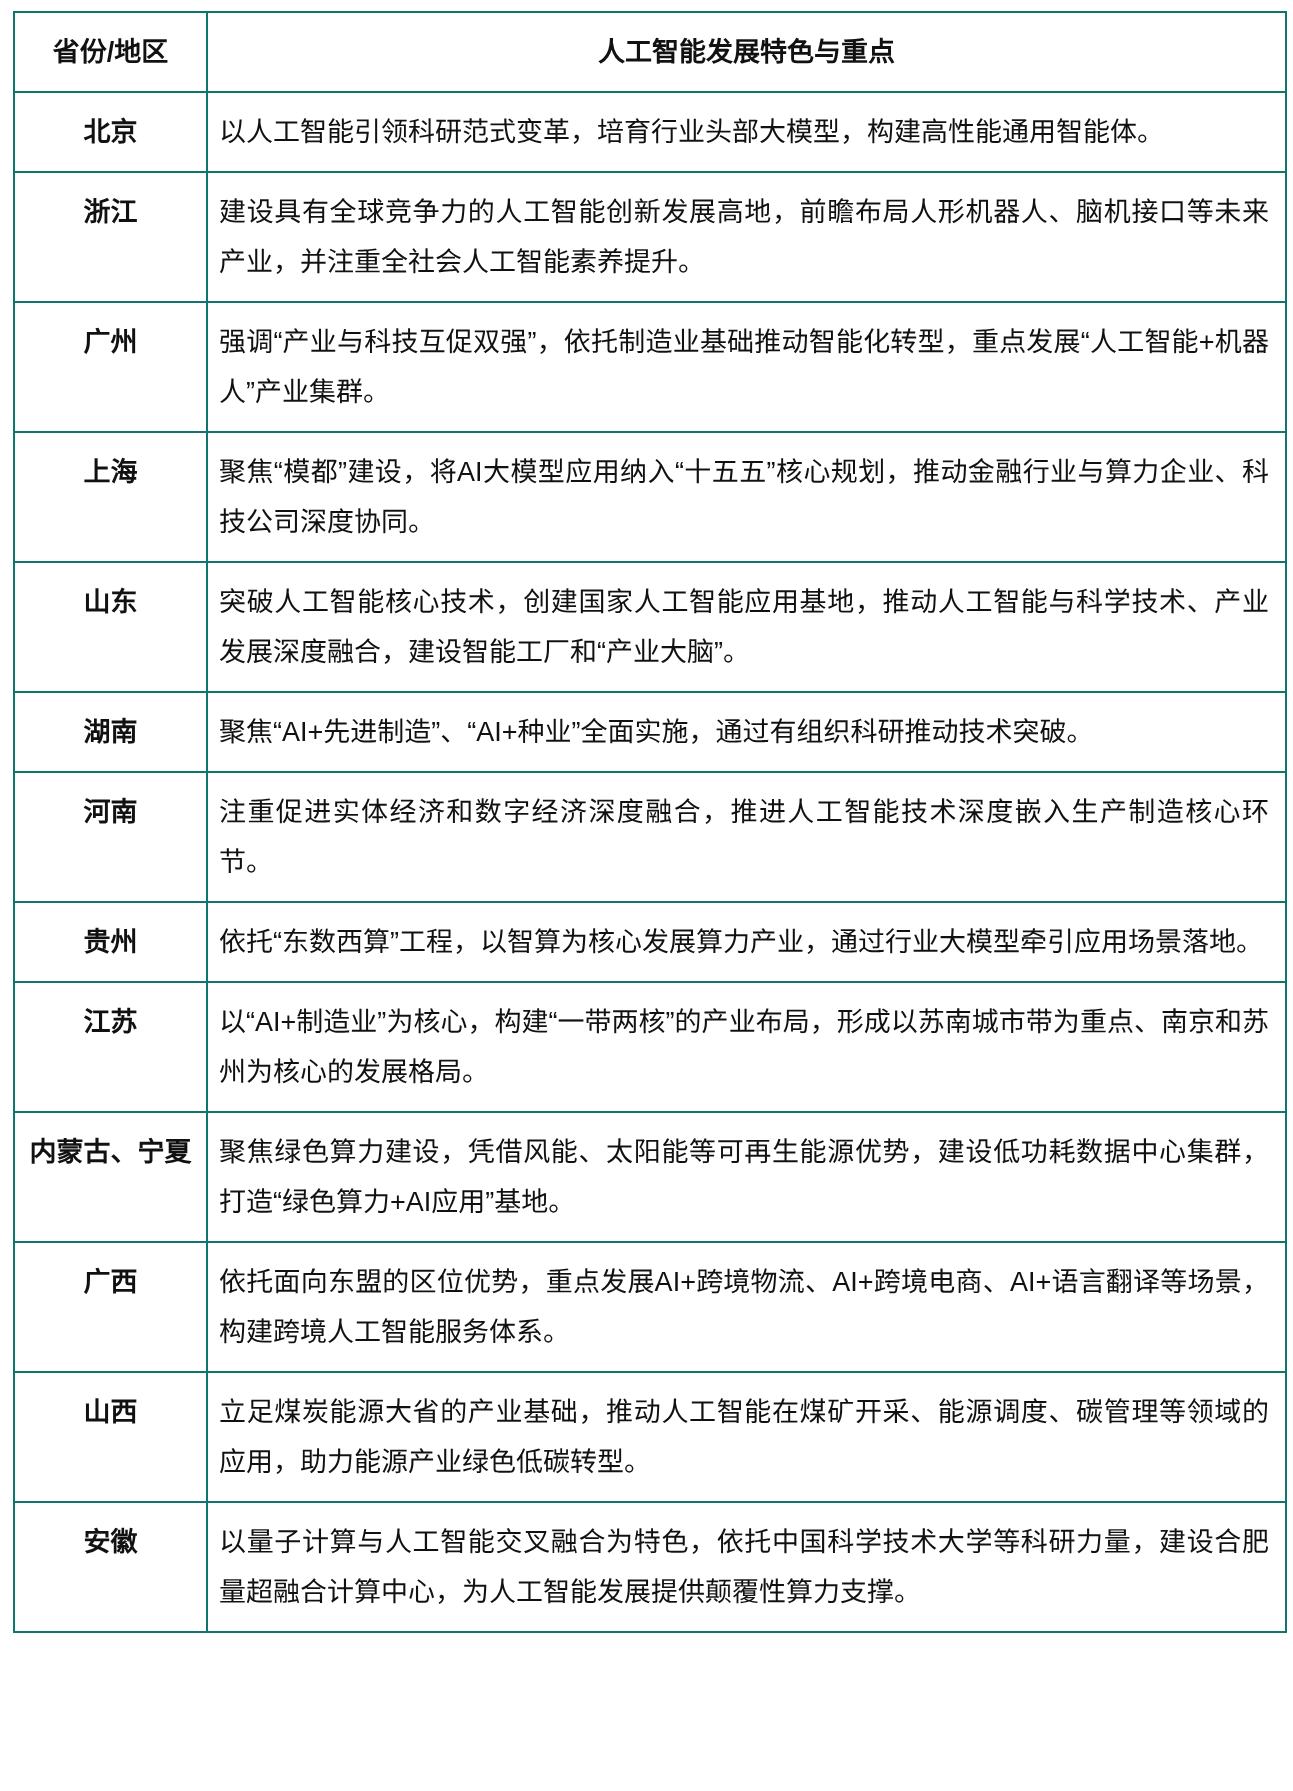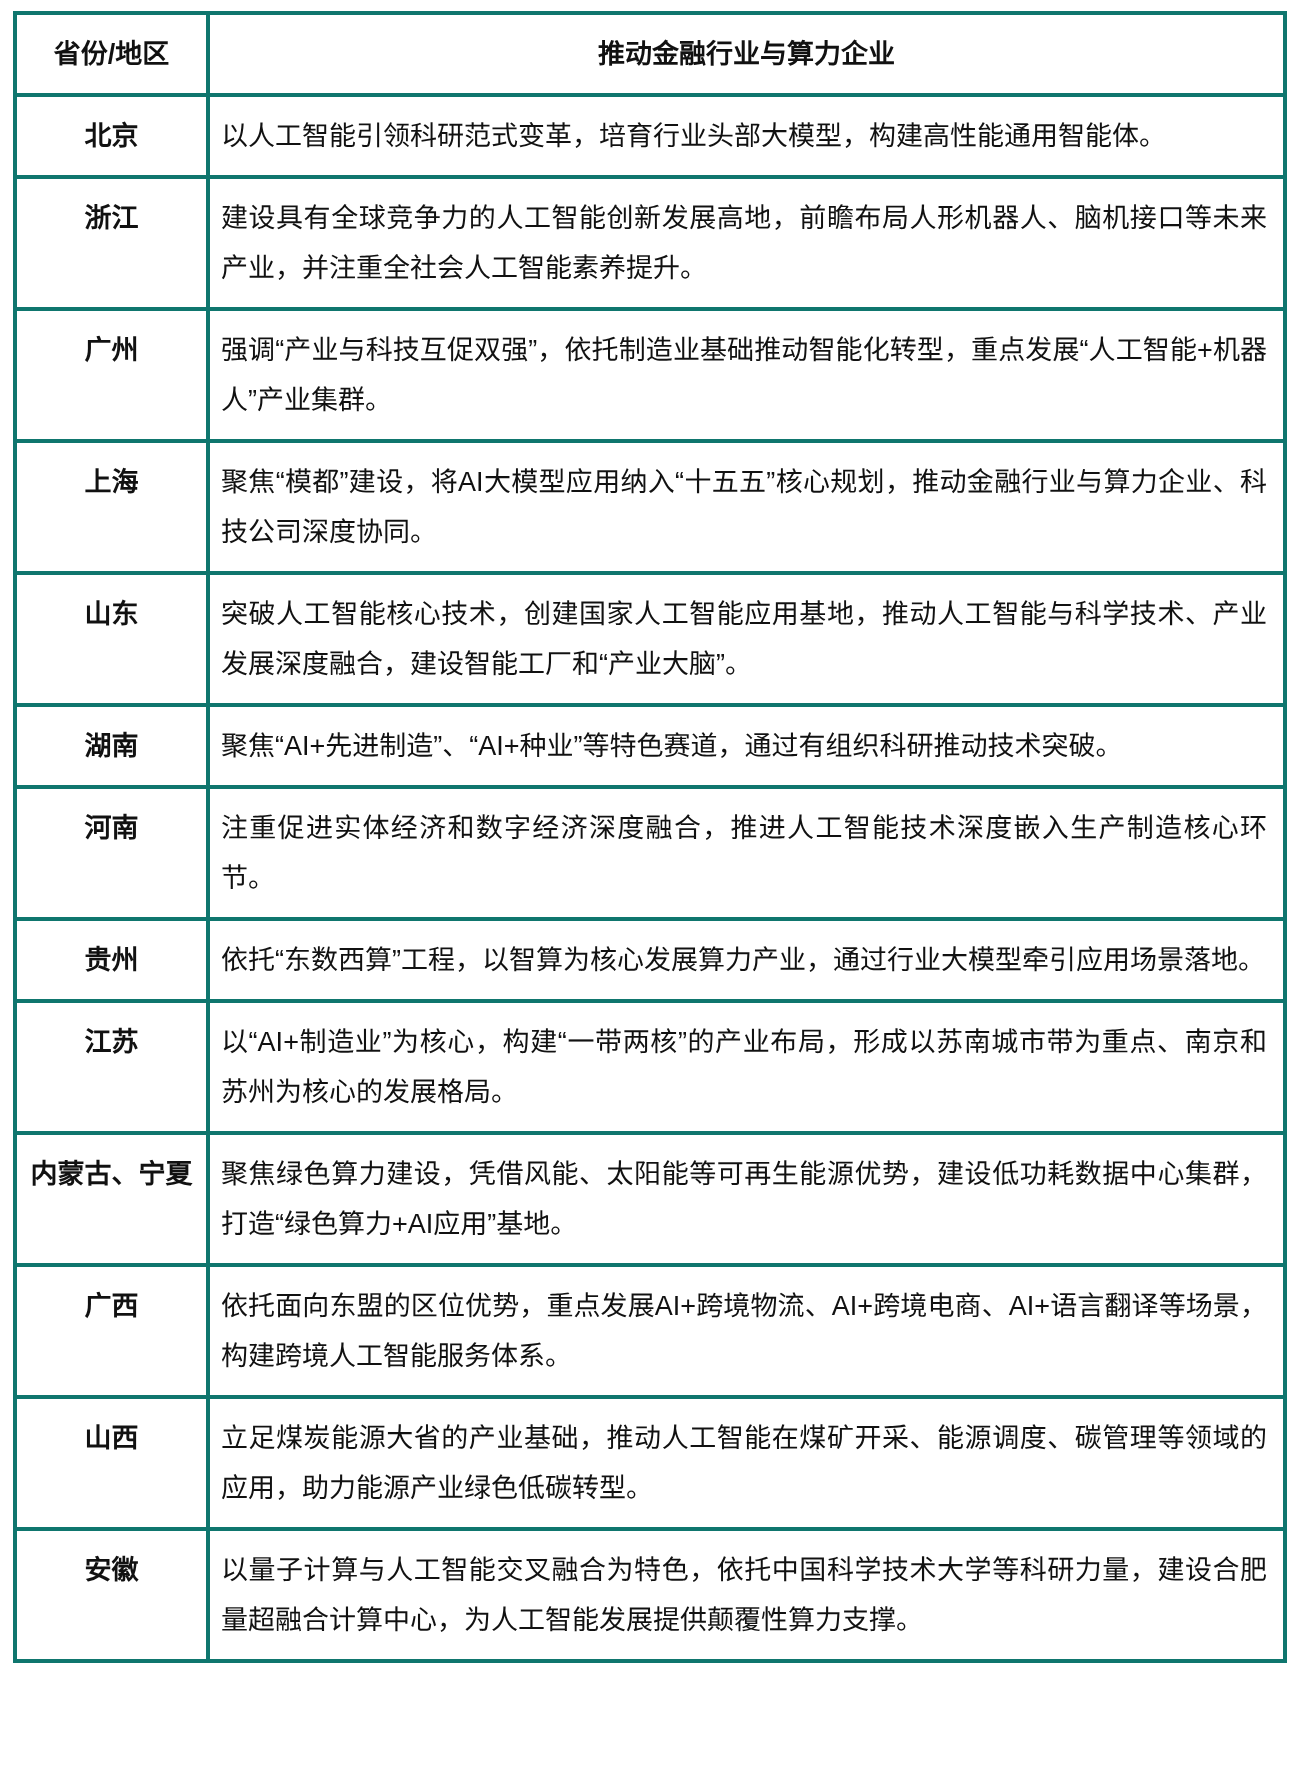--- a/index.html
+++ b/index.html
@@ -18,21 +18,21 @@
     width: 1274px;
   }
   table.region-table {
     width: 100%;
     border-collapse: collapse;
     table-layout: fixed;
     color: #111111;
   }
   table.region-table th,
   table.region-table td {
-    border: 4px solid #0f766e;
+    border: 2px solid #0f766e;
     font-size: 27px;
     line-height: 50px;
     vertical-align: top;
     box-sizing: border-box;
   }
   th.col-region, td.cell-region {
     width: 193px;
   }
   table.region-table th {
     font-weight: bold;
@@ -51,21 +51,21 @@
   }
 </style>
 </head>
 <body>
 
 <div class="table-wrap">
   <table class="region-table">
     <thead>
       <tr>
         <th class="col-region">省份/地区</th>
-        <th class="col-feature">推动金融行业与算力企业</th>
+        <th class="col-feature">人工智能发展特色与重点</th>
       </tr>
     </thead>
     <tbody>
   <tr>
     <td class="cell-region">北京</td>
     <td class="cell-feature">以人工智能引领科研范式变革，培育行业头部大模型，构建高性能通用智能体。</td>
   </tr>
 
   <tr>
     <td class="cell-region">浙江</td>
@@ -82,21 +82,21 @@
     <td class="cell-feature">聚焦“模都”建设，将AI大模型应用纳入“十五五”核心规划，推动金融行业与算力企业、科技公司深度协同。</td>
   </tr>
 
   <tr>
     <td class="cell-region">山东</td>
     <td class="cell-feature">突破人工智能核心技术，创建国家人工智能应用基地，推动人工智能与科学技术、产业发展深度融合，建设智能工厂和“产业大脑”。</td>
   </tr>
 
   <tr>
     <td class="cell-region">湖南</td>
-    <td class="cell-feature">聚焦“AI+先进制造”、“AI+种业”等特色赛道，通过有组织科研推动技术突破。</td>
+    <td class="cell-feature">聚焦“AI+先进制造”、“AI+种业”全面实施，通过有组织科研推动技术突破。</td>
   </tr>
 
   <tr>
     <td class="cell-region">河南</td>
     <td class="cell-feature">注重促进实体经济和数字经济深度融合，推进人工智能技术深度嵌入生产制造核心环节。</td>
   </tr>
 
   <tr>
     <td class="cell-region">贵州</td>
     <td class="cell-feature">依托“东数西算”工程，以智算为核心发展算力产业，通过行业大模型牵引应用场景落地。</td>

